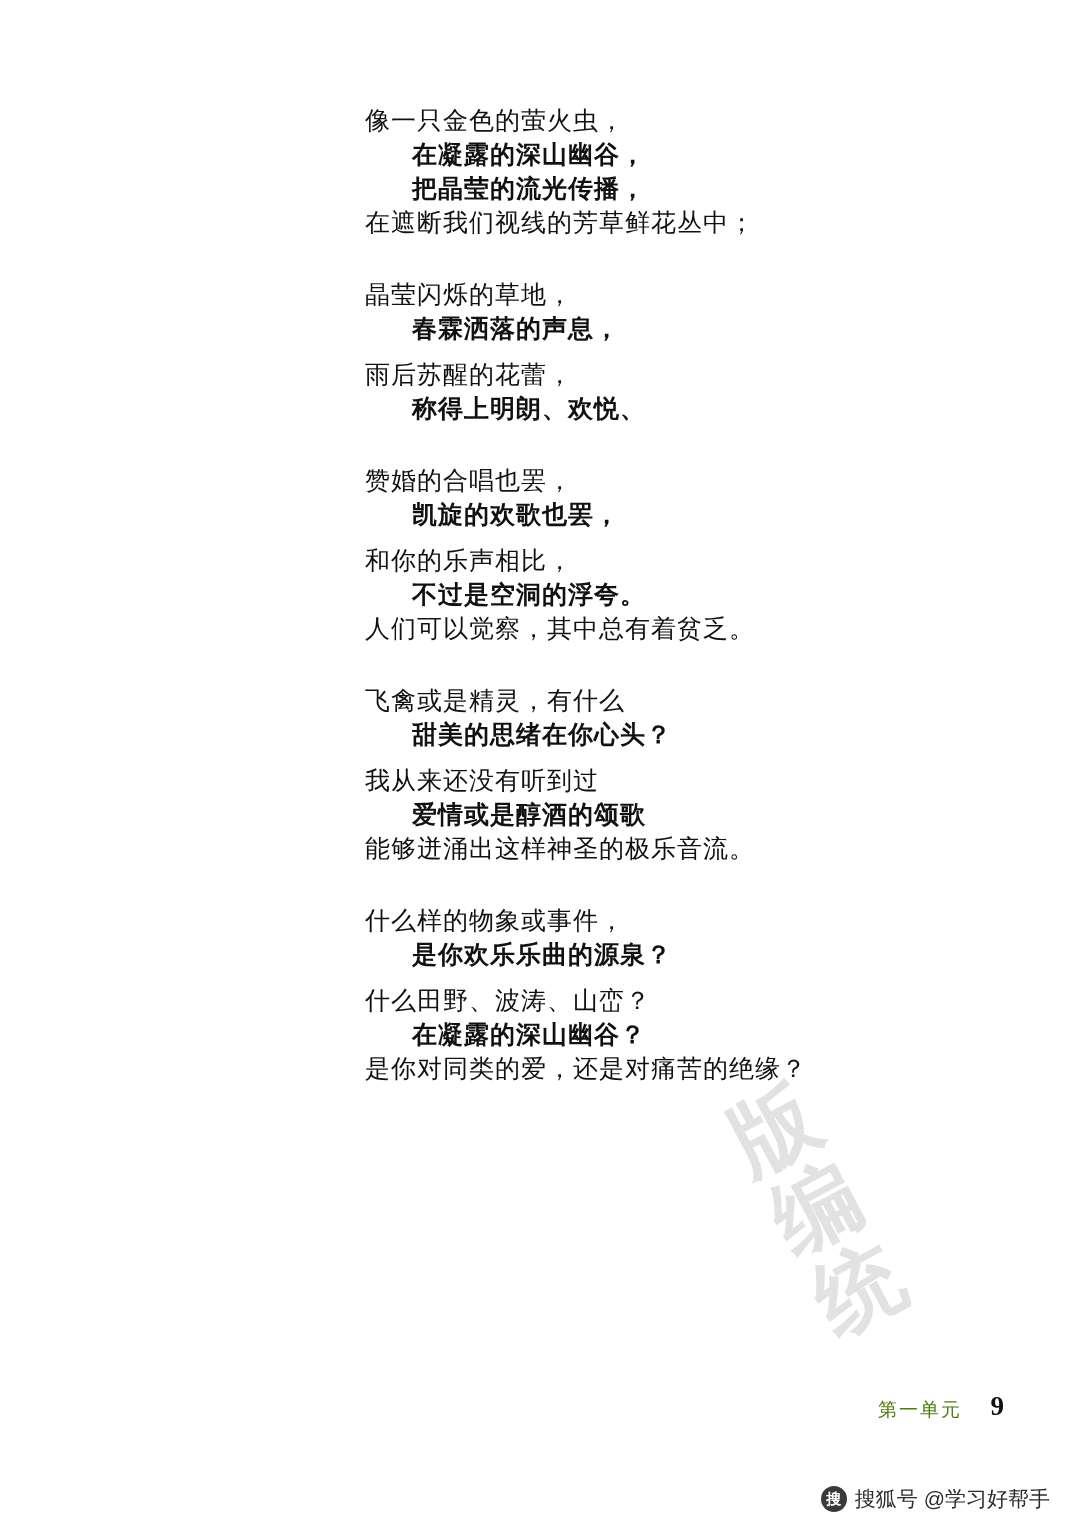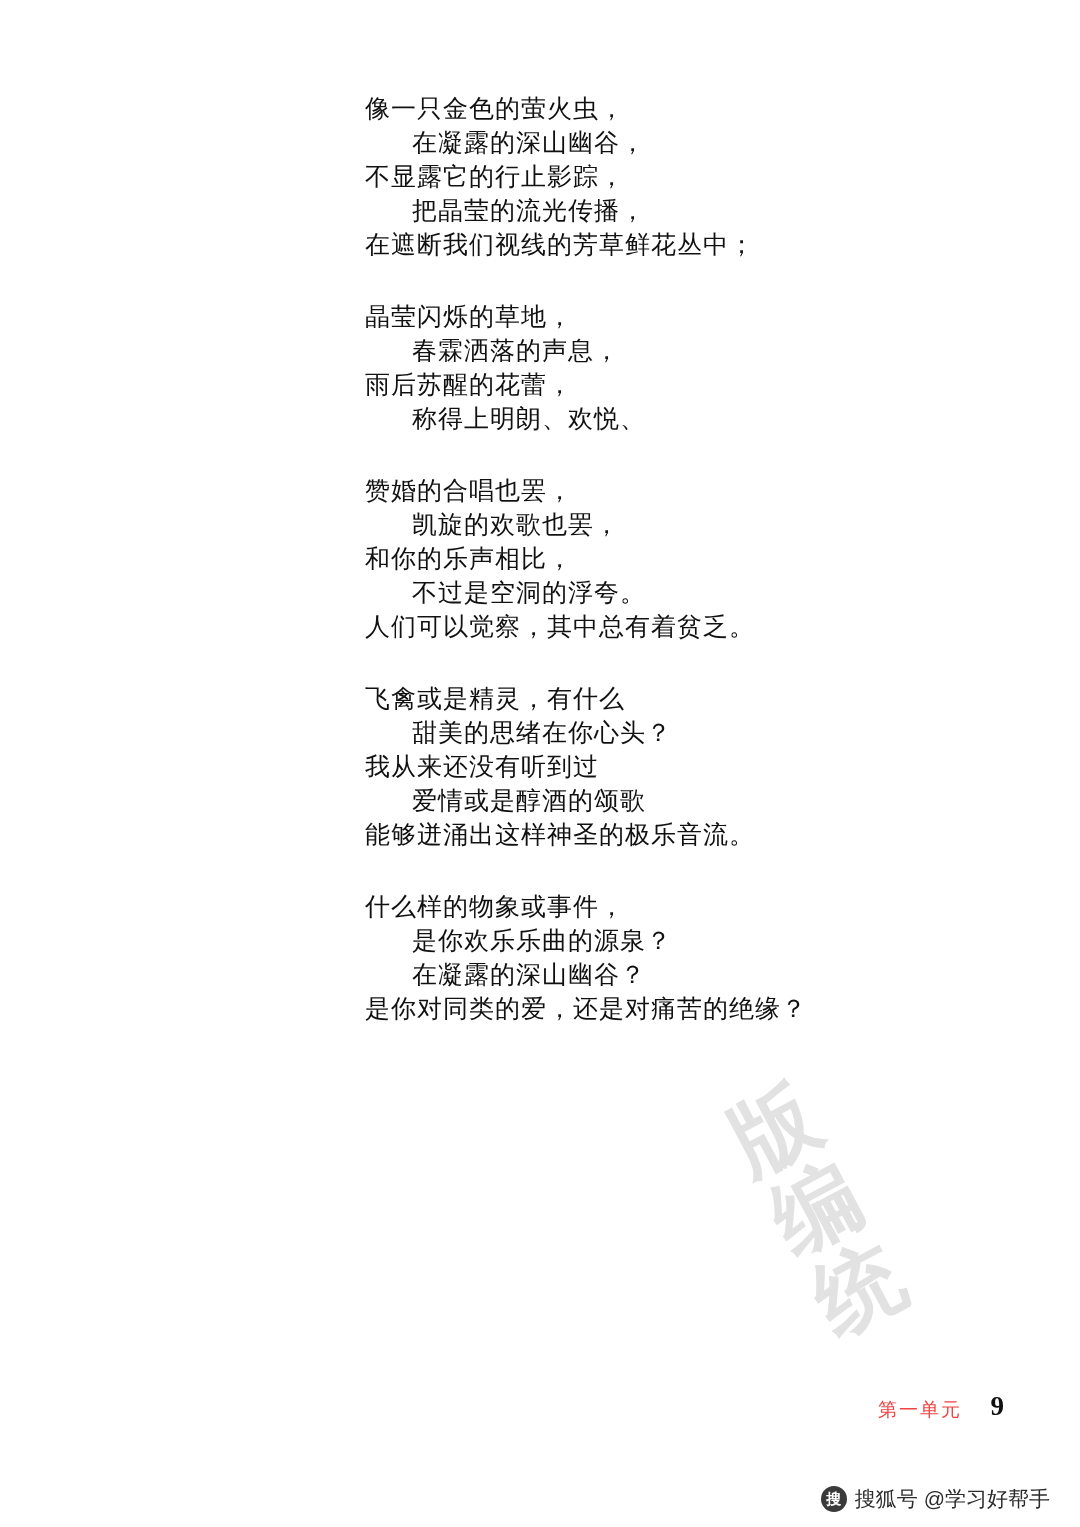--- a/index.html
+++ b/index.html
@@ -57,38 +57,38 @@
   }
   .stanza {
     margin: 0 0 38px 0;
   }
   .line {
     white-space: pre;
     text-align: left;
     padding-left: 365px;
   }
   
-  .ind-1 { padding-left: 412px; }
-  .ind-0 { padding-left: 365px; }
+  .ind-1 { padding-left: 412px; font-weight: bold; }
+  .ind-0 { padding-left: 365px; margin-top: 12px; }
 
   
   .footer {
     position: absolute;
     left: 0;
     bottom: 96px;
     width: 1080px;
     height: 40px;
   }
   .footer-unit {
     position: absolute;
     right: 118px;
     top: 6px;
     font-size: 19px;
     letter-spacing: 2px;
-    color: #ef4444;
+    color: #4d7c0f;
   }
   .footer-page {
     position: absolute;
     right: 76px;
     top: 0px;
     font-size: 27px;
     font-weight: 700;
     color: #111;
     font-family: "Liberation Serif", "DejaVu Serif", serif;
   }
@@ -128,21 +128,20 @@
     <span>版</span>
     <span>编</span>
     <span>统</span>
   </div>
 
   <div class="poem">
 
     <div class="stanza">
       <div class="line ind-0">像一只金色的萤火虫，</div>
       <div class="line ind-1">在凝露的深山幽谷，</div>
-      <div class="line ind-0">不显露它的行止影踪，</div>
       <div class="line ind-1">把晶莹的流光传播，</div>
       <div class="line" style="">在遮断我们视线的芳草鲜花丛中；</div>
     </div>
 
 
     <div class="stanza">
       <div class="line ind-0">晶莹闪烁的草地，</div>
       <div class="line ind-1">春霖洒落的声息，</div>
       <div class="line ind-0">雨后苏醒的花蕾，</div>
       <div class="line ind-1">称得上明朗、欢悦、</div>
@@ -160,20 +159,21 @@
       <div class="line ind-0">飞禽或是精灵，有什么</div>
       <div class="line ind-1">甜美的思绪在你心头？</div>
       <div class="line ind-0">我从来还没有听到过</div>
       <div class="line ind-1">爱情或是醇酒的颂歌</div>
       <div class="line" style="padding-left:365px">能够迸涌出这样神圣的极乐音流。</div>
     </div>
 
     <div class="stanza">
       <div class="line ind-0">什么样的物象或事件，</div>
       <div class="line ind-1">是你欢乐乐曲的源泉？</div>
+      <div class="line ind-0">什么田野、波涛、山峦？</div>
       <div class="line ind-1">在凝露的深山幽谷？</div>
       <div class="line" style="padding-left:365px">是你对同类的爱，还是对痛苦的绝缘？</div>
     </div>
 
   </div>
 
   <div class="footer">
     <div class="footer-unit">第一单元</div>
     <div class="footer-page">9</div>
   </div>

